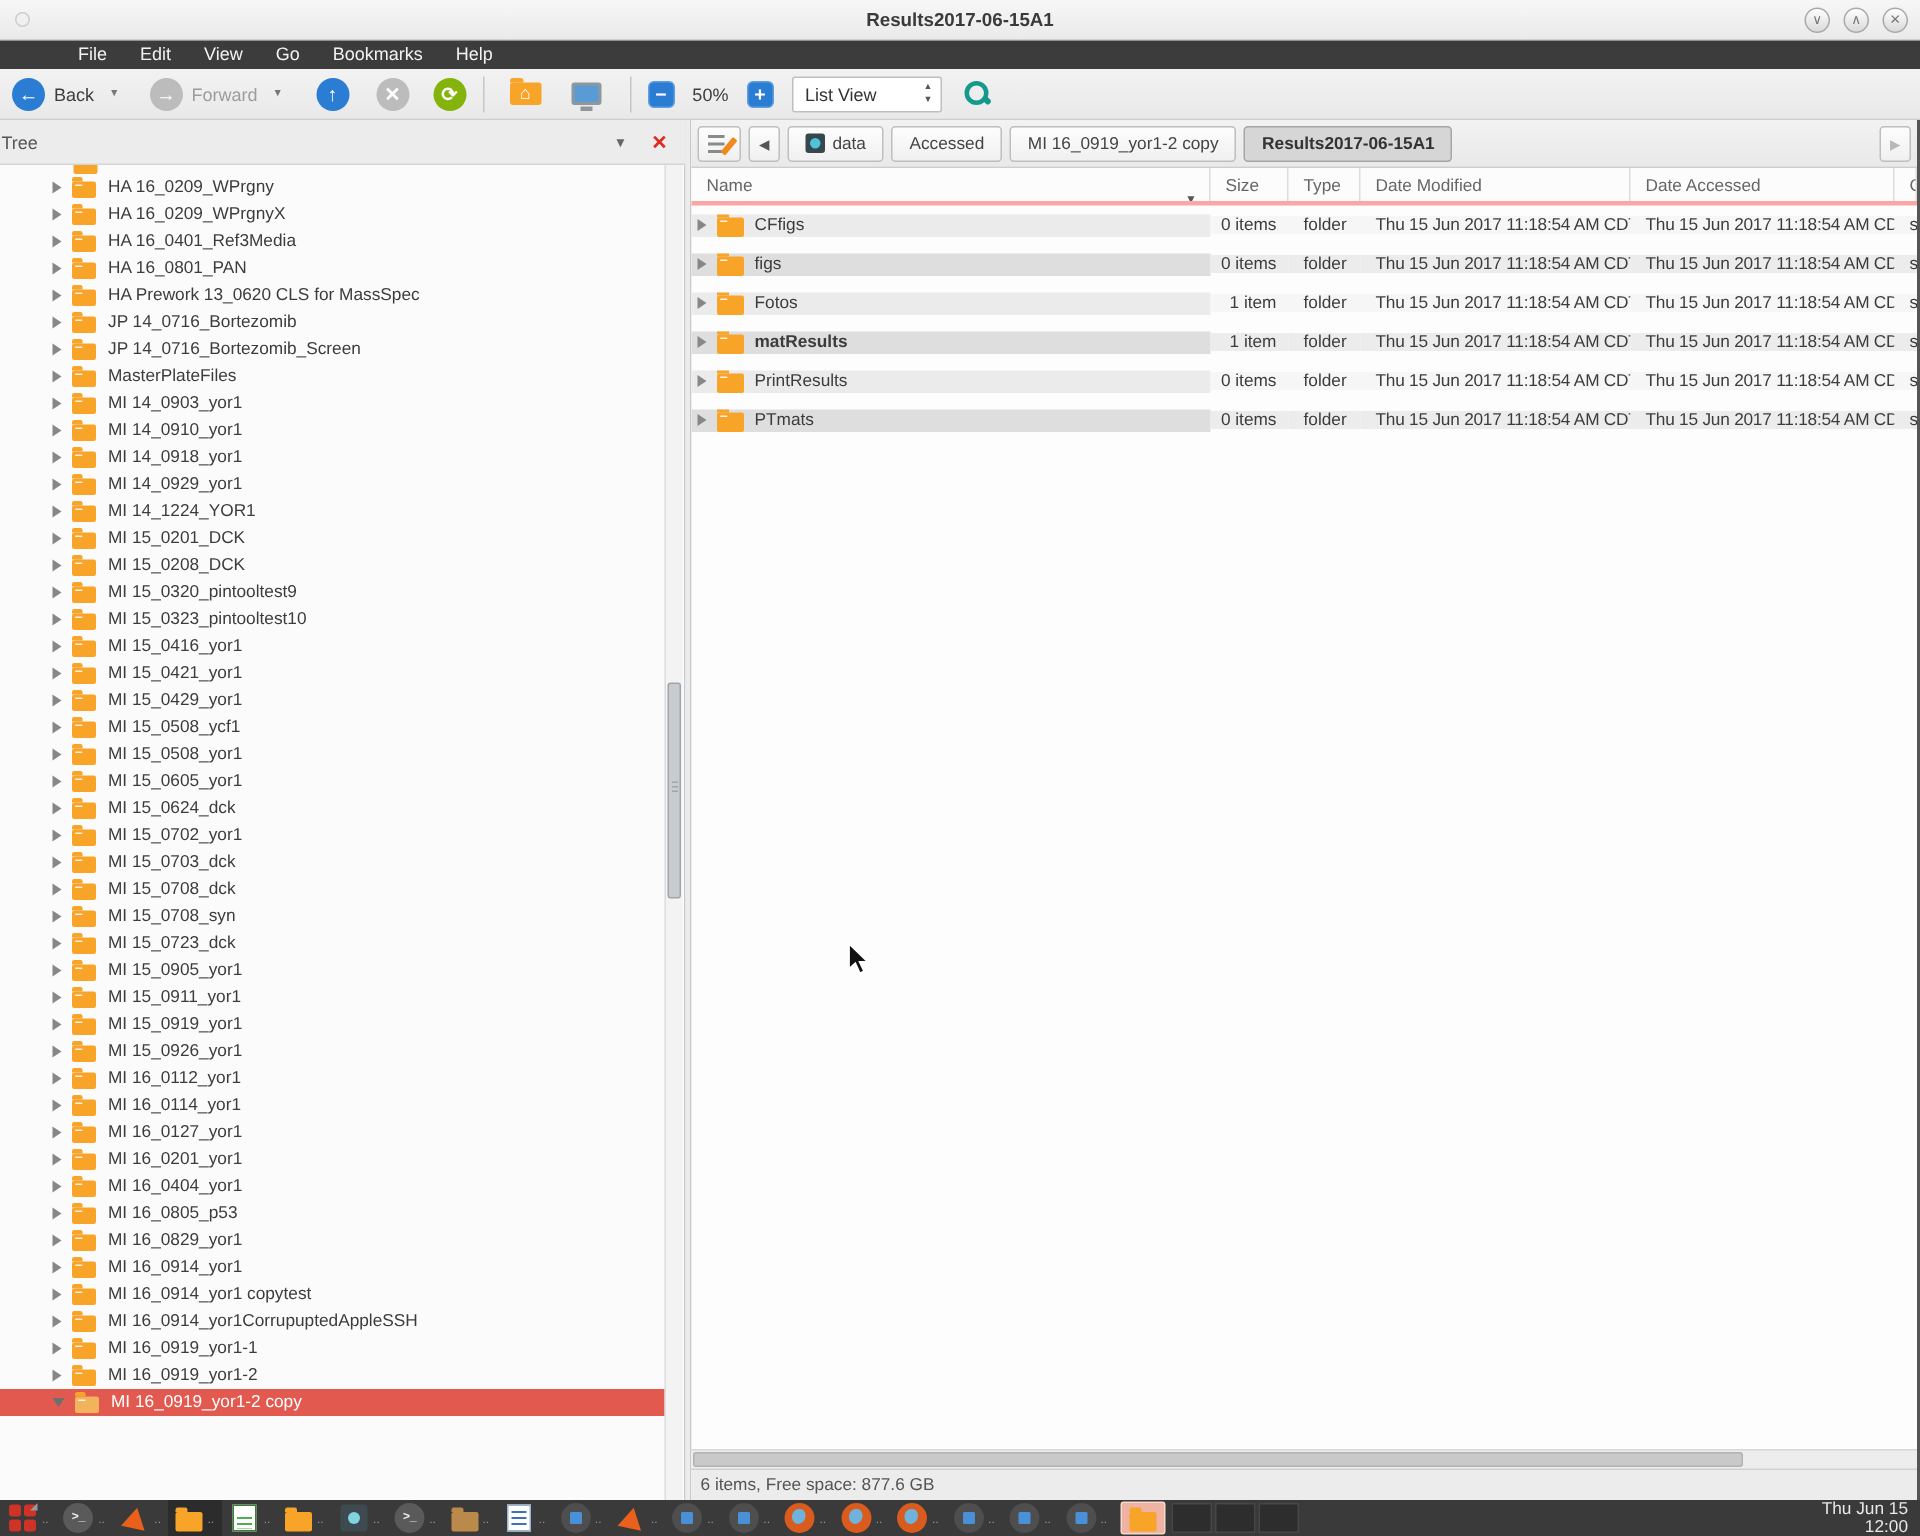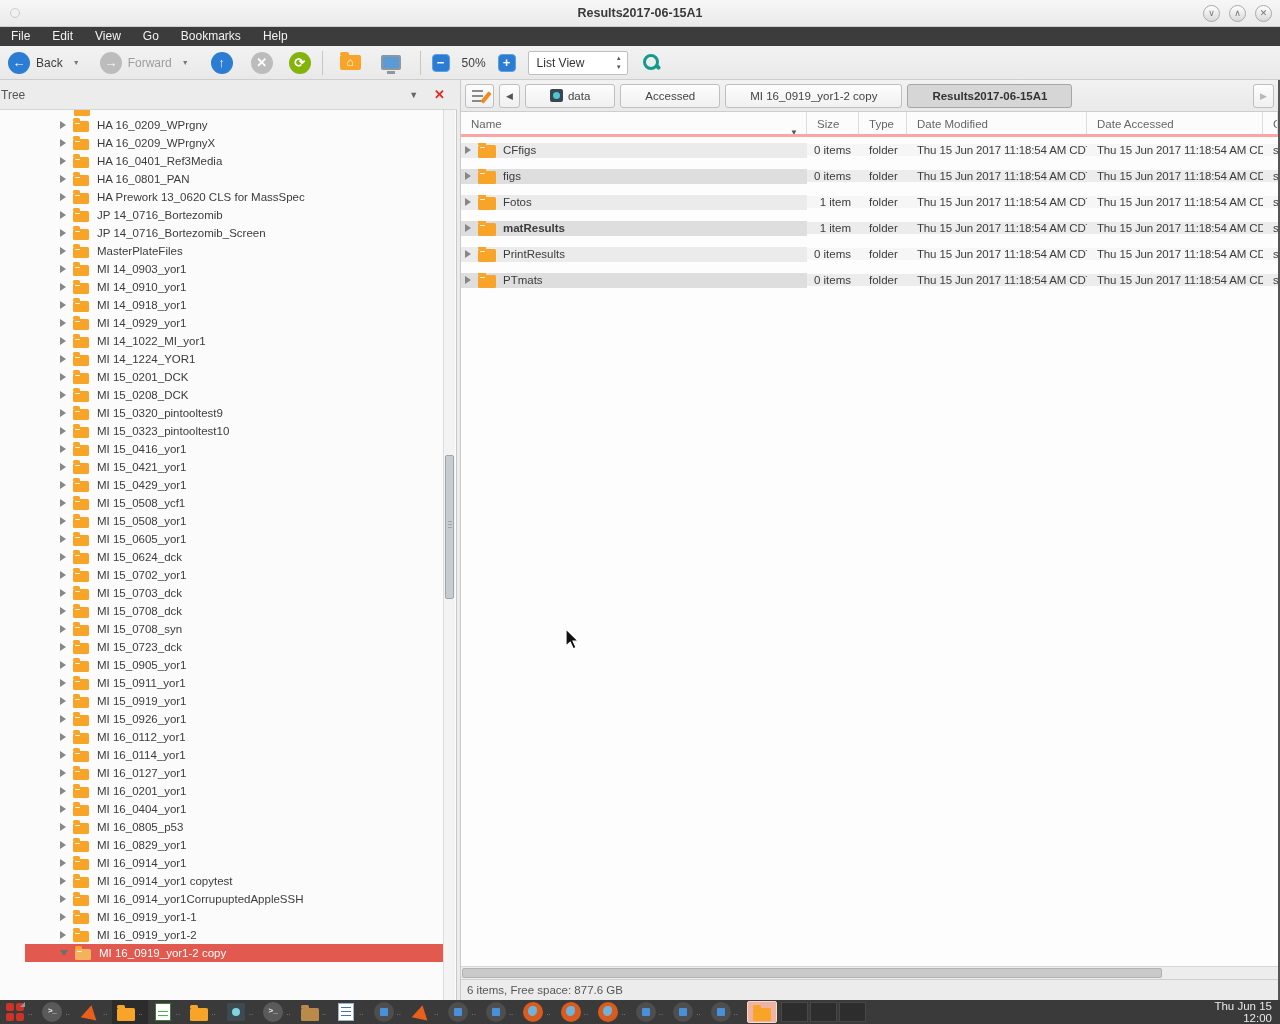--- a/index.html
+++ b/index.html
@@ -9,21 +9,21 @@
   
   .titlebar{position:absolute;left:0;top:0;width:1280px;height:27px;
     background:linear-gradient(#f7f7f7,#eaeaea);border-bottom:1px solid #cfcfcf;}
   .title-dot{position:absolute;left:10px;top:8px;width:10px;height:10px;border:1px solid #ccc;border-radius:50%;}
   .title-text{position:absolute;left:0;right:0;top:6px;text-align:center;font-size:12.5px;font-weight:bold;color:#3a3a3a;}
   .win-controls{position:absolute;right:8px;top:5px;display:flex;gap:9px;}
   .win-btn{width:17px;height:17px;border-radius:50%;border:1px solid #a9a9a9;
     background:linear-gradient(#ffffff,#d9d9d9);color:#777;font-size:9px;line-height:15px;text-align:center;cursor:default;}
 
   
-  .menubar{position:absolute;left:0;top:27px;width:1280px;height:19px;background:#3c3c3c;display:flex;align-items:center;}
+  .menubar{position:absolute;left:0;top:27px;width:1280px;height:19px;background:#3c3c3c;display:flex;align-items:center;padding-left:41px;}
   .menu-item{color:#f2f2f2;font-size:12px;padding:0 11px;line-height:19px;}
 
   
   .toolbar{position:absolute;left:0;top:46px;width:1280px;height:34px;background:linear-gradient(#f2f2f2,#e9e9e9);
     border-bottom:1px solid #cdcdcd;display:flex;align-items:center;gap:6px;padding:0 8px;}
   .circ{width:22px;height:22px;border-radius:50%;color:#fff;font-size:13px;font-weight:bold;
     display:flex;align-items:center;justify-content:center;flex:0 0 auto;}
   .circ.blue{background:#2b7cd3;}
   .circ.gray{background:#bcbcbc;}
   .circ.green{background:#84b30c;}
@@ -49,21 +49,21 @@
   
   .main{position:absolute;left:0;top:80px;width:1280px;height:920px;}
 
   
   .tree-panel{position:absolute;left:0;top:0;width:457px;height:920px;background:#fbfbfb;border-right:1px solid #c9c9c9;}
   .tree-header{position:absolute;left:0;top:0;width:457px;height:30px;background:#ececec;border-bottom:1px solid #d5d5d5;
     display:flex;align-items:center;}
   .tree-title{font-size:12px;color:#555;padding-left:1px;flex:1;}
   .tree-dd{font-size:9px;color:#666;margin-right:16px;}
   .tree-close{color:#e02b20;font-size:13px;font-weight:bold;margin-right:12px;}
-  .tree-list{position:absolute;left:0;top:30px;width:444px;height:890px;overflow:hidden;background:#fbfbfb;padding-left:25px;}
+  .tree-list{position:absolute;left:0;top:30px;width:444px;height:890px;overflow:hidden;background:#fbfbfb;}
   .tree-clip{position:relative;height:6px;overflow:hidden;}
   .tree-clip .folder{position:absolute;left:49px;top:-7px;}
   .trow{height:18px;display:flex;align-items:center;white-space:nowrap;}
   .trow .tri{margin-left:35px;}
   .trow .folder{margin-left:7px;}
   .trow .lbl{margin-left:8px;font-size:11.5px;color:#3c3c3c;}
   .trow.selected{background:#e2594f;}
   .trow.selected .lbl{color:#fff;}
   .tri{width:0;height:0;border-left:6px solid #878787;border-top:4.5px solid transparent;border-bottom:4.5px solid transparent;flex:0 0 auto;}
   .tri.down{border-left:4.5px solid transparent;border-right:4.5px solid transparent;border-top:6px solid #6e6e6e;border-bottom:none;}
@@ -75,21 +75,21 @@
   .tree-thumb{position:absolute;left:1px;top:345px;width:9px;height:144px;background:#c7ccd0;border:1px solid #9fa5a9;border-radius:2px;}
   .tree-thumb::after{content:"";position:absolute;left:2px;top:68px;width:4px;height:1px;background:#9fa5a9;box-shadow:0 3px 0 #9fa5a9,0 -3px 0 #9fa5a9;}
 
   .splitter{position:absolute;left:457px;top:0;width:4px;height:920px;background:#ececec;border-right:1px solid #c9c9c9;}
 
   
   .content{position:absolute;left:461px;top:0;width:819px;height:920px;background:#fdfdfd;border-right:2px solid #555;}
   .pathbar{position:absolute;left:0;top:0;width:100%;height:32px;background:linear-gradient(#f2f2f2,#e9e9e9);
     border-bottom:1px solid #cdcdcd;display:flex;align-items:center;padding:0 4px;gap:5px;}
   .pbtn{height:24px;background:linear-gradient(#fdfdfd,#f0f0f0);border:1px solid #bfbfbf;border-radius:3px;
-    display:flex;align-items:center;padding:0 24px;font-size:11.5px;color:#444;flex:0 0 auto;gap:5px;white-space:nowrap;}
+    display:flex;align-items:center;padding:0 11px;font-size:11.5px;color:#444;flex:0 0 auto;gap:5px;white-space:nowrap;}
   .pbtn.active{background:#d6d6d6;border-color:#a6a6a6;font-weight:bold;color:#333;}
   .pbtn.chev{padding:0 6px;font-size:9px;color:#555;}
   .pbtn.chev.dis{color:#b8b8b8;margin-left:auto;}
   .editpath-ic{width:15px;height:14px;position:relative;}
   .editpath-ic .bars{position:absolute;left:0;top:1px;width:11px;height:2px;background:#8a8a8a;box-shadow:0 5px 0 #8a8a8a,0 10px 0 #8a8a8a;}
   .editpath-ic .pencil{position:absolute;right:-1px;top:2px;width:4px;height:13px;background:#f08a1d;transform:rotate(40deg);border-radius:1px;}
   .drive-ic{width:13px;height:13px;background:#37474f;border-radius:2px;position:relative;}
   .drive-ic::after{content:"";position:absolute;left:3px;top:3px;width:7px;height:7px;border-radius:50%;background:#4fc3d7;}
 
   
@@ -270,25 +270,20 @@
             <span class="lbl">MI 14_0918_yor1</span>
           </div>
           <div class="trow">
             <span class="tri"></span>
             <span class="folder"></span>
             <span class="lbl">MI 14_0929_yor1</span>
           </div>
           <div class="trow">
             <span class="tri"></span>
             <span class="folder"></span>
-            <span class="lbl">MI 14_1022_MI_yor1</span>
-          </div>
-          <div class="trow">
-            <span class="tri"></span>
-            <span class="folder"></span>
             <span class="lbl">MI 14_1224_YOR1</span>
           </div>
           <div class="trow">
             <span class="tri"></span>
             <span class="folder"></span>
             <span class="lbl">MI 15_0201_DCK</span>
           </div>
           <div class="trow">
             <span class="tri"></span>
             <span class="folder"></span>

